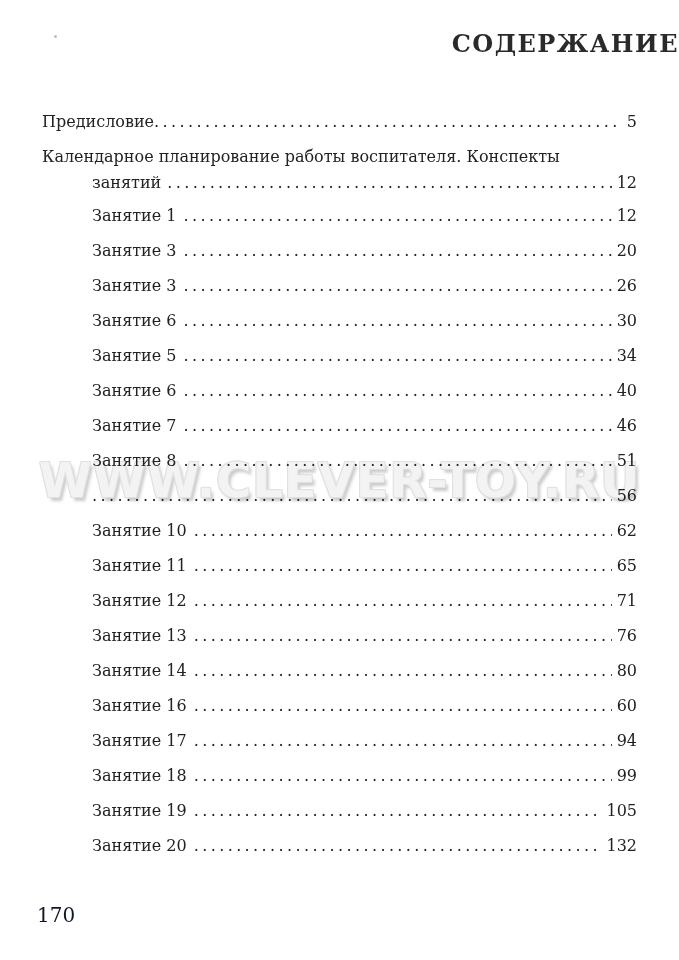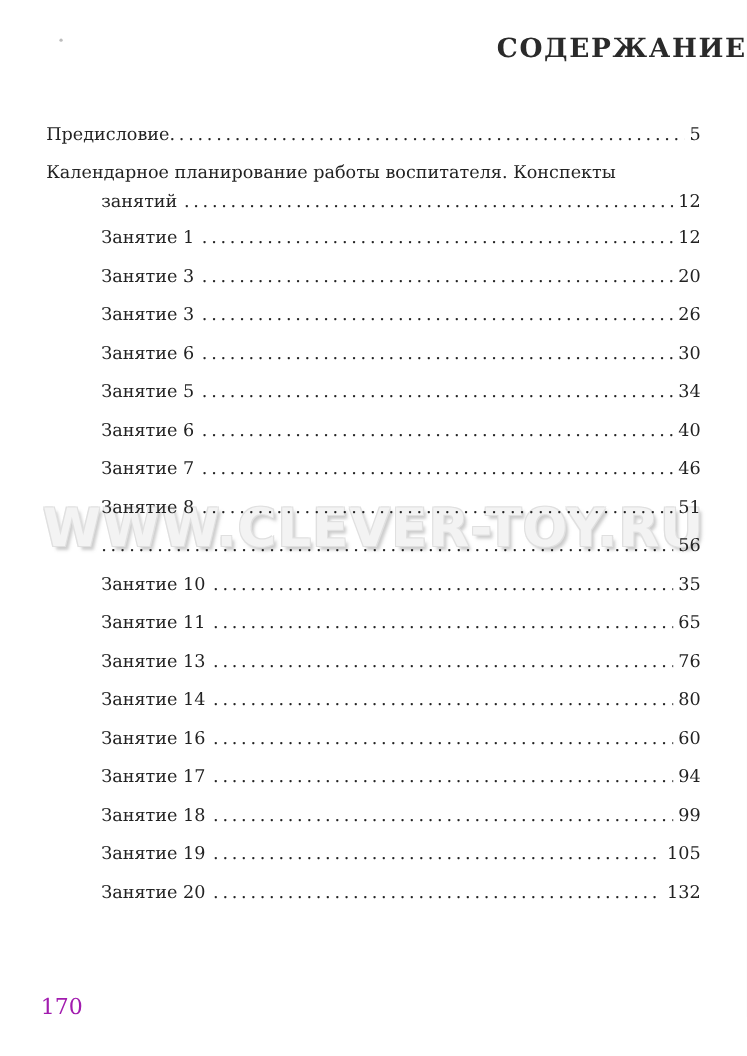--- a/index.html
+++ b/index.html
@@ -99,21 +99,21 @@
        3px  4px 3px rgba(110,110,110,0.35);
     user-select: none;
     pointer-events: none;
   }
   .folio {
     position: absolute;
     left: 37px;
     top: 903px;
     z-index: 1;
     font-size: 20px;
-    color: #a21caf;
+    color: #0f172a;
   }
   .speck {
     position: absolute;
     left: 54px;
     top: 35px;
     width: 3px;
     height: 3px;
     border-radius: 50%;
     background: #bdbdbd;
     z-index: 0;
@@ -199,29 +199,34 @@
   </div>
 
   <div class="row lesson-row">
     <span class="leader"></span>
     <span class="pg">56</span>
   </div>
 
   <div class="row lesson-row">
     <span class="label">Занятие 10</span>
     <span class="leader"></span>
-    <span class="pg">35</span>
+    <span class="pg">62</span>
   </div>
 
   <div class="row lesson-row">
     <span class="label">Занятие 11</span>
     <span class="leader"></span>
     <span class="pg">65</span>
   </div>
 
+  <div class="row lesson-row">
+    <span class="label">Занятие 12</span>
+    <span class="leader"></span>
+    <span class="pg">71</span>
+  </div>
 
   <div class="row lesson-row">
     <span class="label">Занятие 13</span>
     <span class="leader"></span>
     <span class="pg">76</span>
   </div>
 
   <div class="row lesson-row">
     <span class="label">Занятие 14</span>
     <span class="leader"></span>

